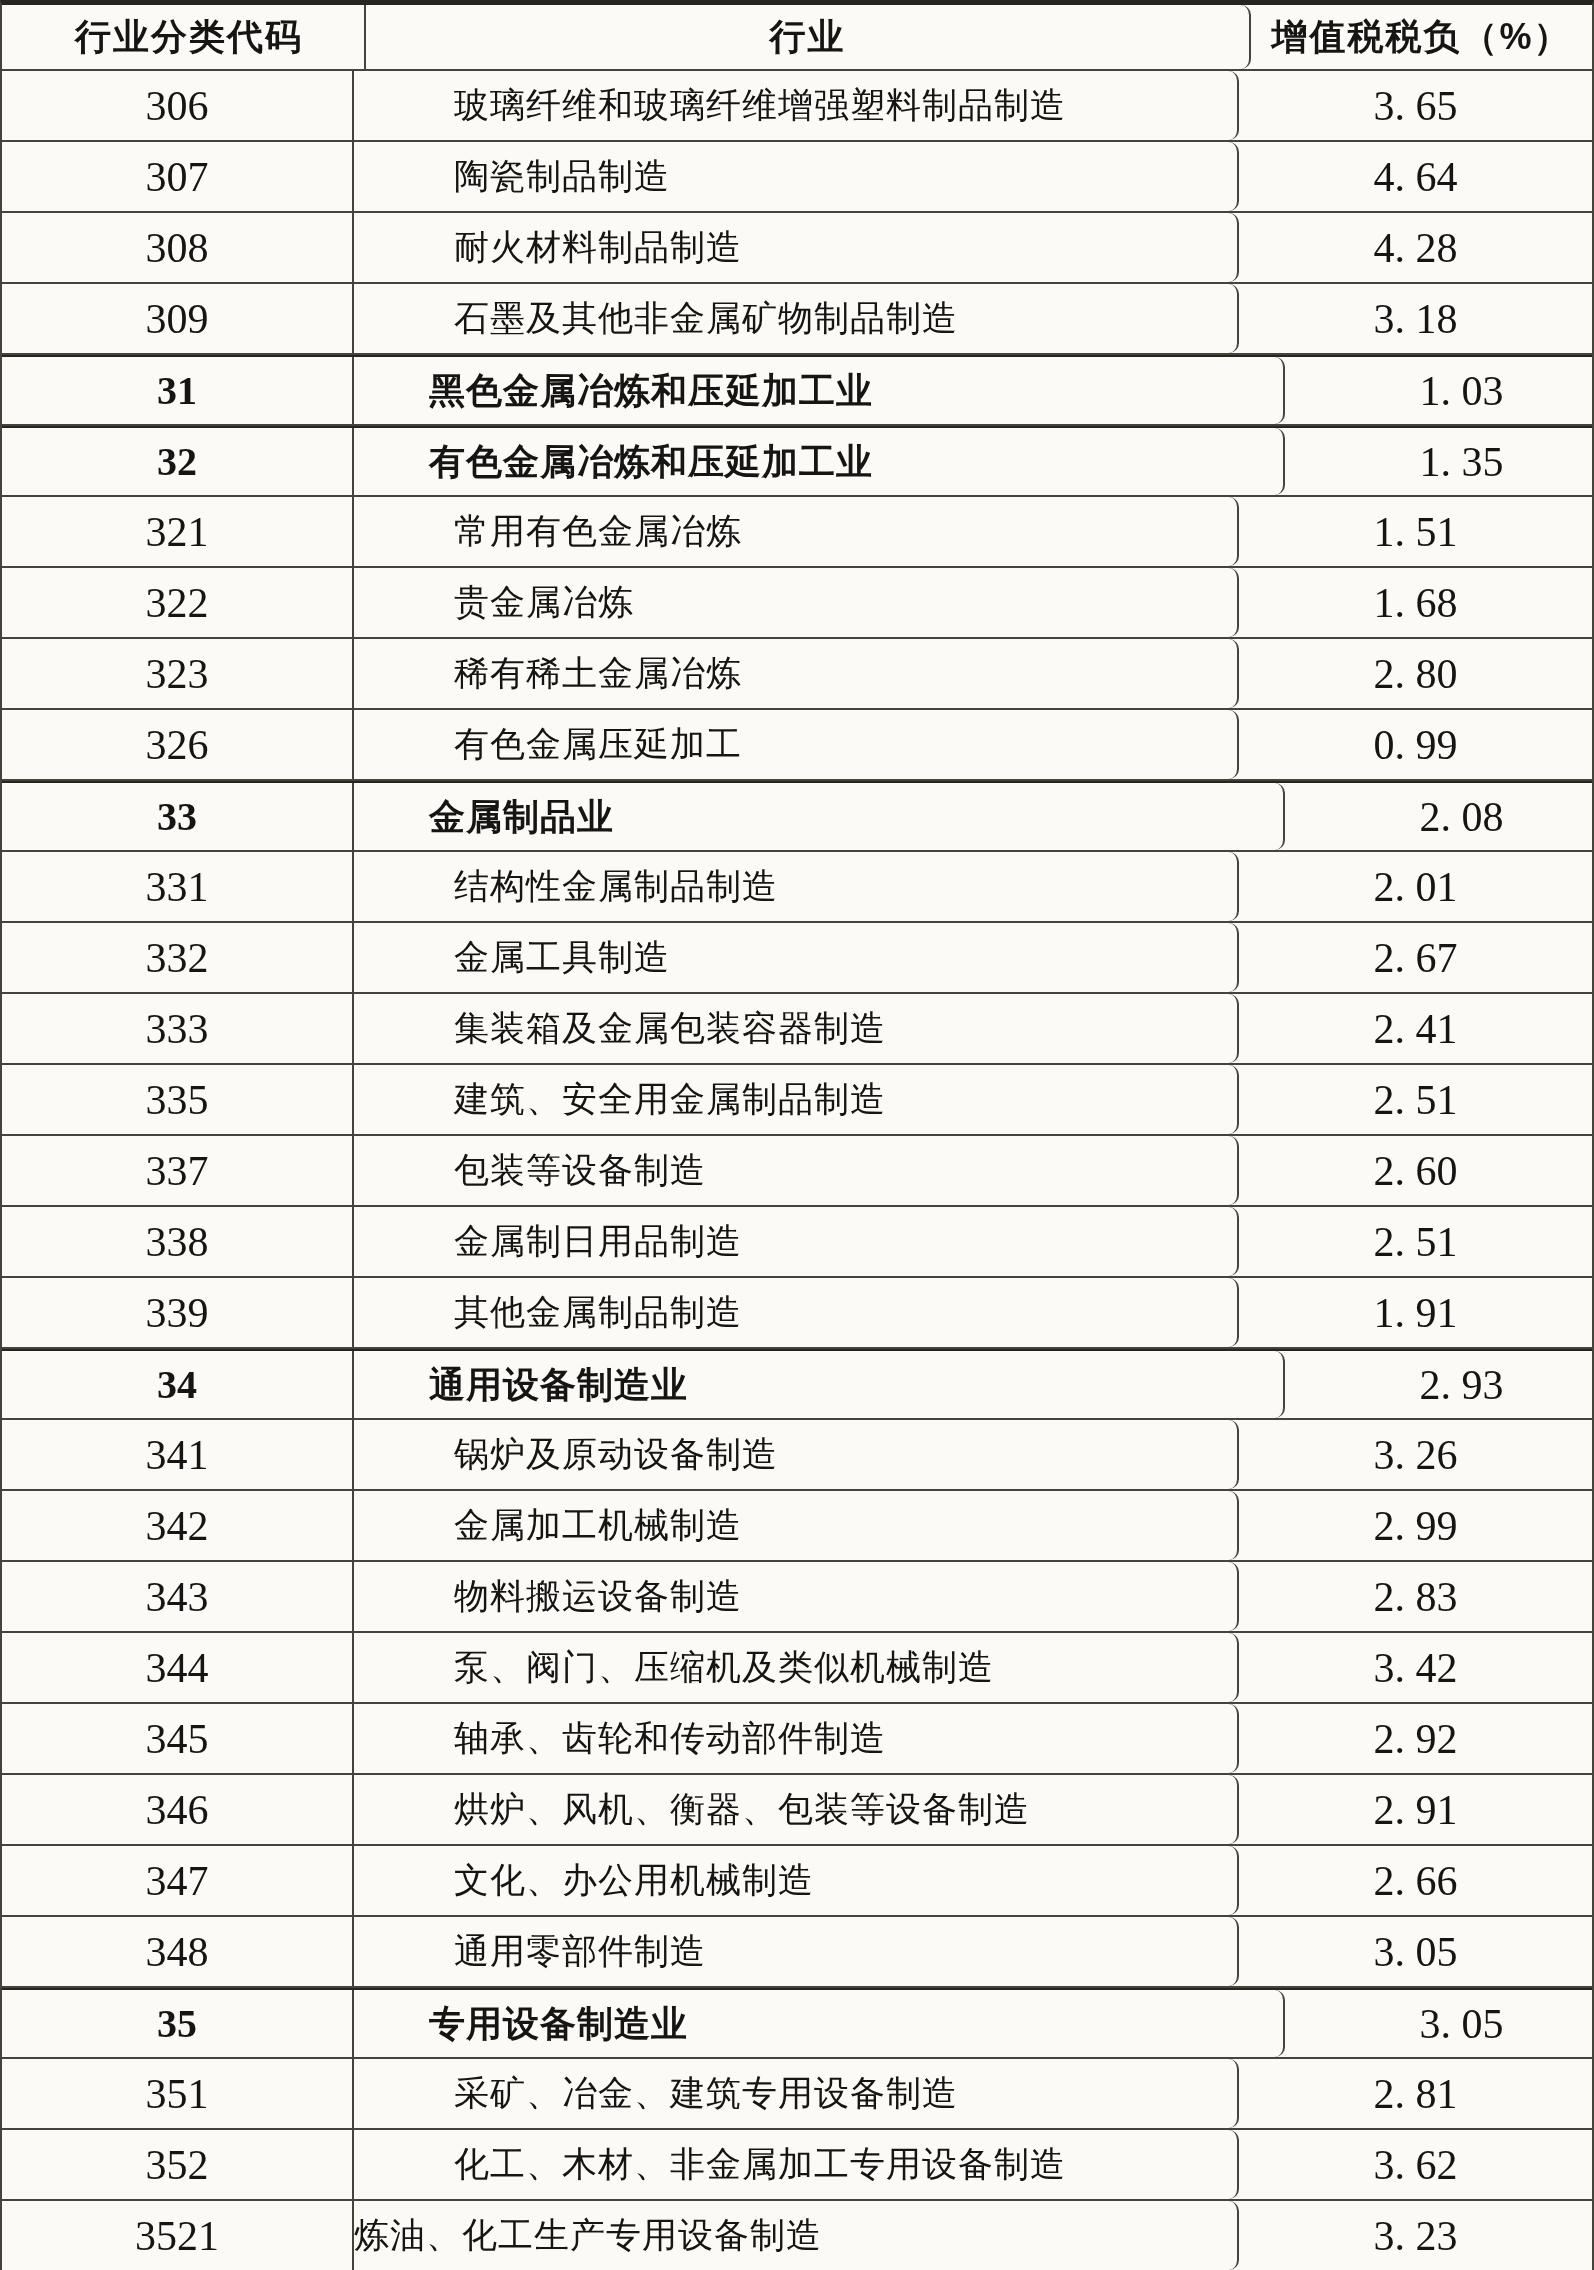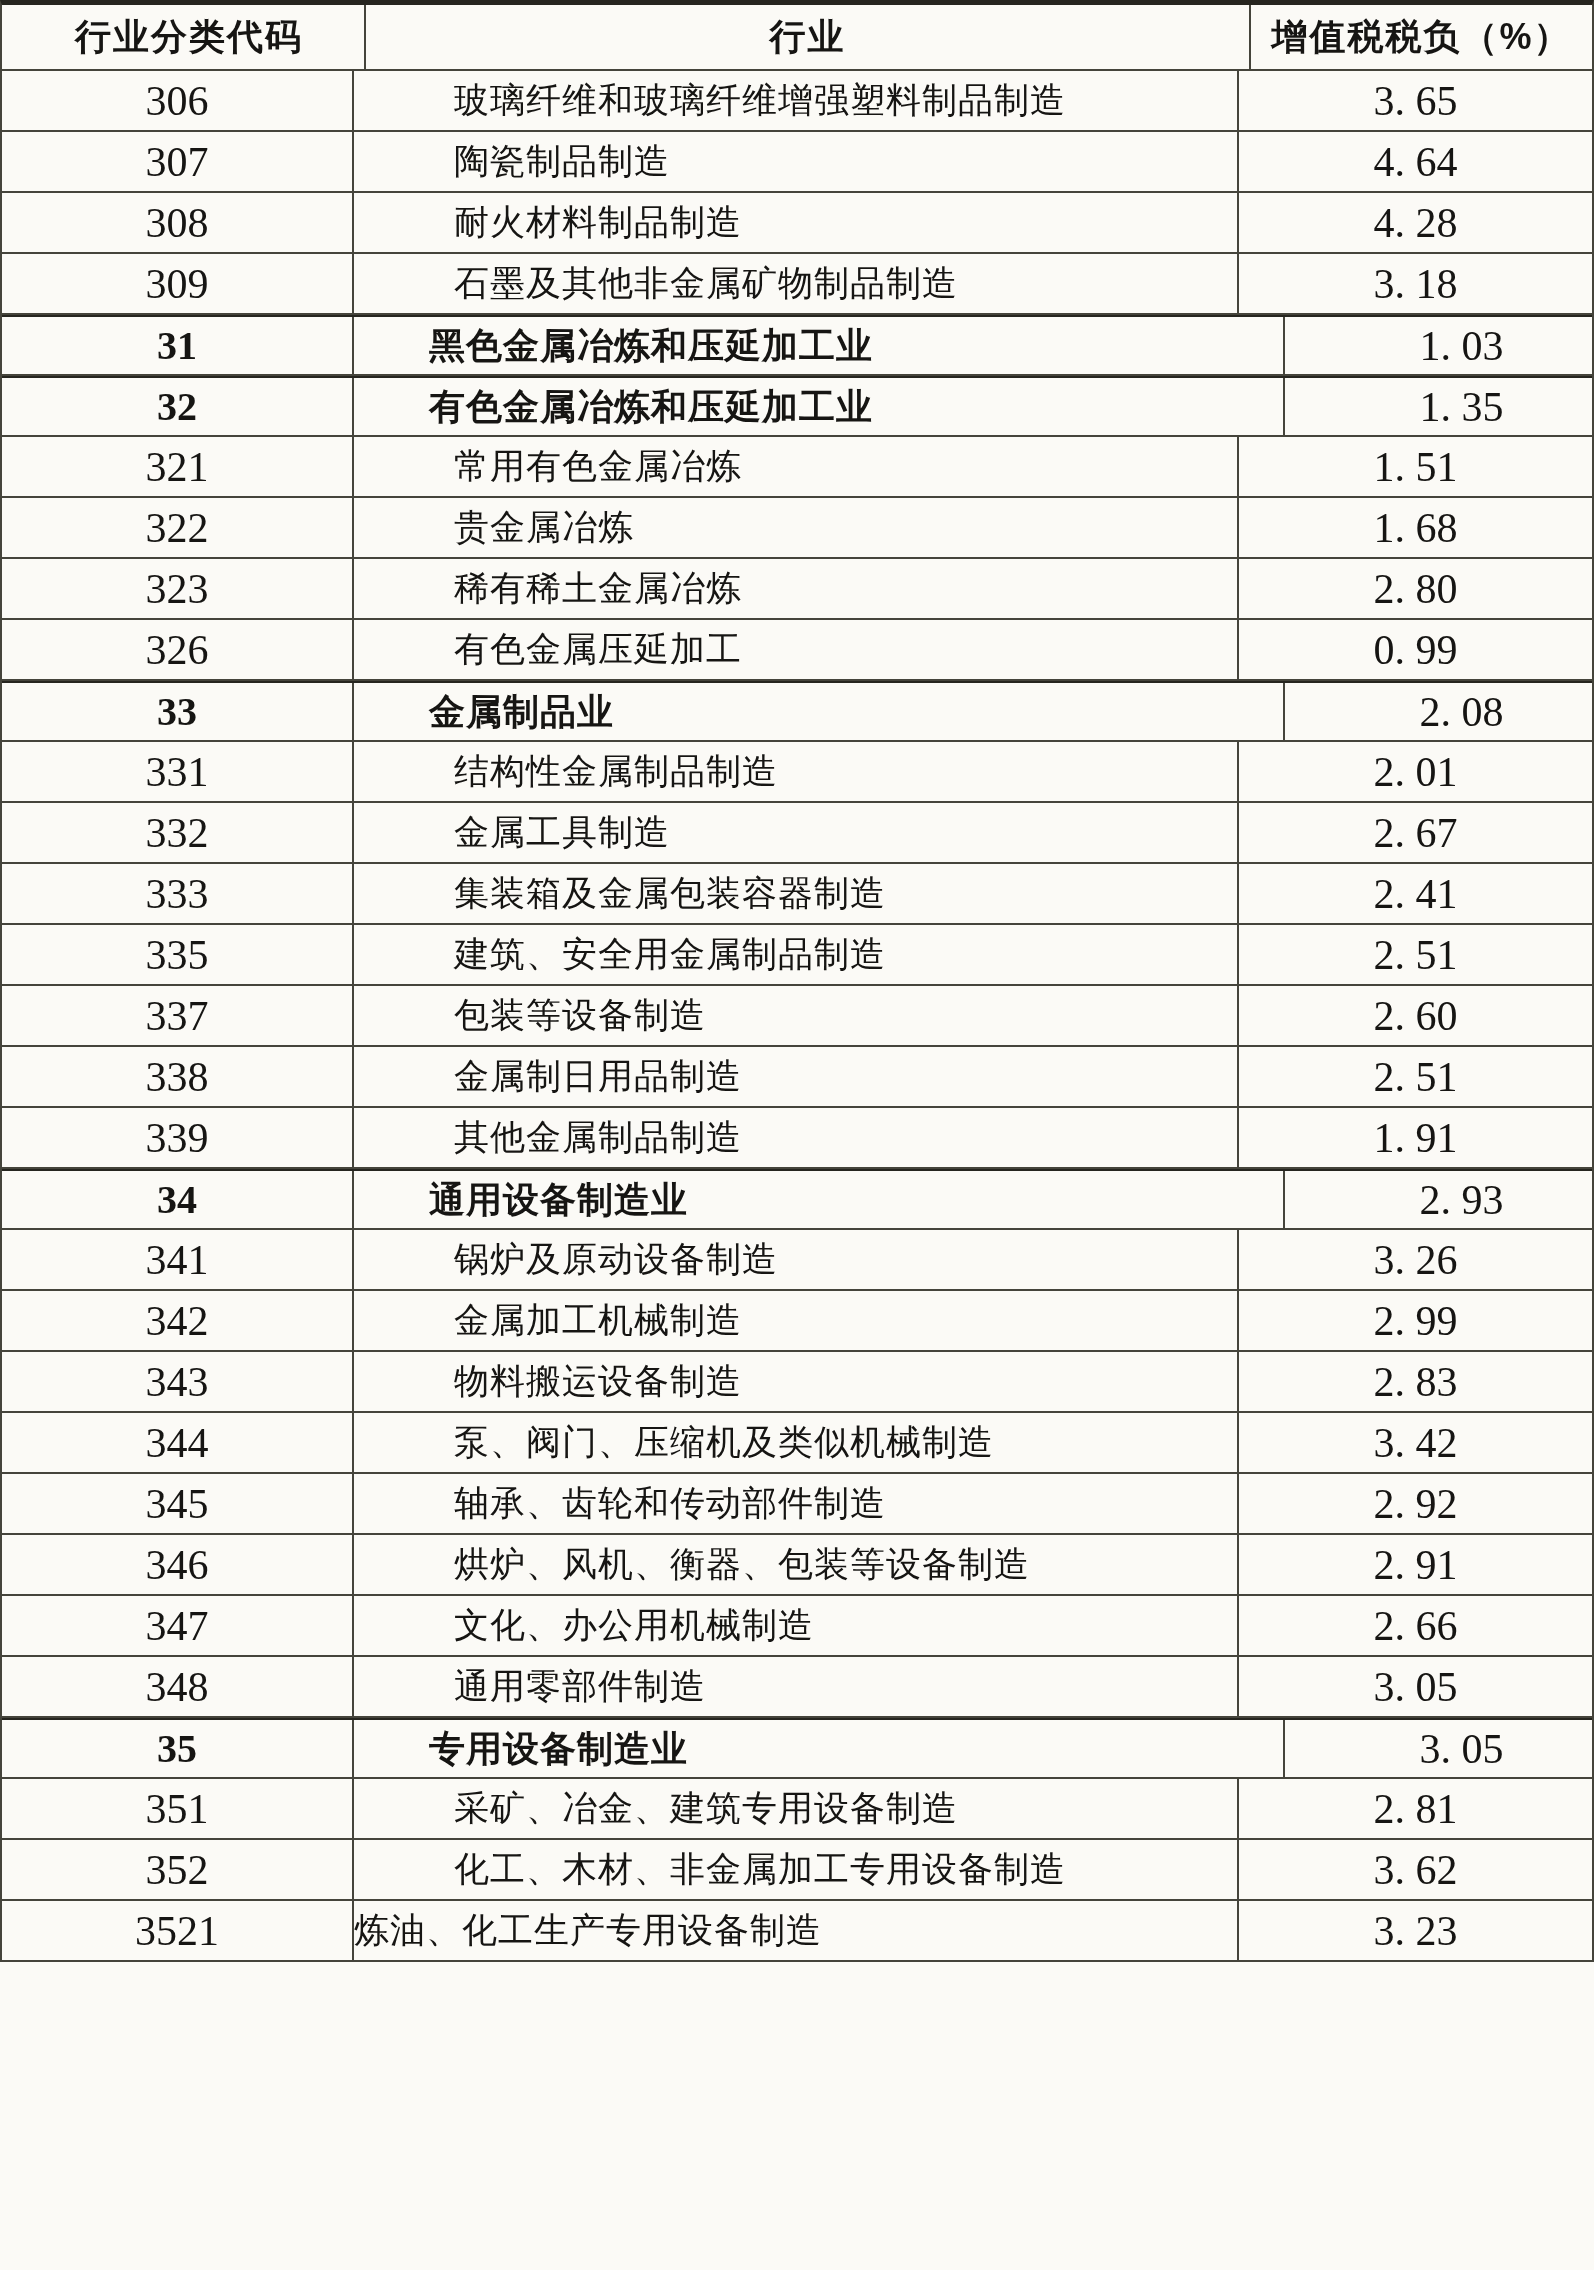--- a/index.html
+++ b/index.html
@@ -46,37 +46,38 @@
     border-right: 2px solid var(--line);
   }
   .code-cell, .vat-cell {
     justify-content: center;
     font-size: 42px;
   }
   .industry-cell {
     justify-content: flex-start;
     font-size: 35px;
     letter-spacing: 1px;
+    border-radius: 10px;
   }
   
   .header-row {
     height: 66px;
     padding-left: 12px;
   }
   .header-row .cell {
     justify-content: center;
     font-family: "Liberation Sans", "DejaVu Sans", sans-serif;
     font-weight: 700;
     font-size: 36px;
     letter-spacing: 2px;
     padding: 0;
   }
   
   .data-row {
-    height: 61px;
+    height: 71px;
   }
   
   .level-1 .industry-cell { padding-left: 29px; }
   .level-2 .industry-cell { padding-left: 100px; }
   .level-3 .industry-cell { }
   
   .section { border-top: 2px solid var(--line-heavy); gap: 46px; }
   .section .code-cell {
     font-weight: 700;
     font-size: 40px;

